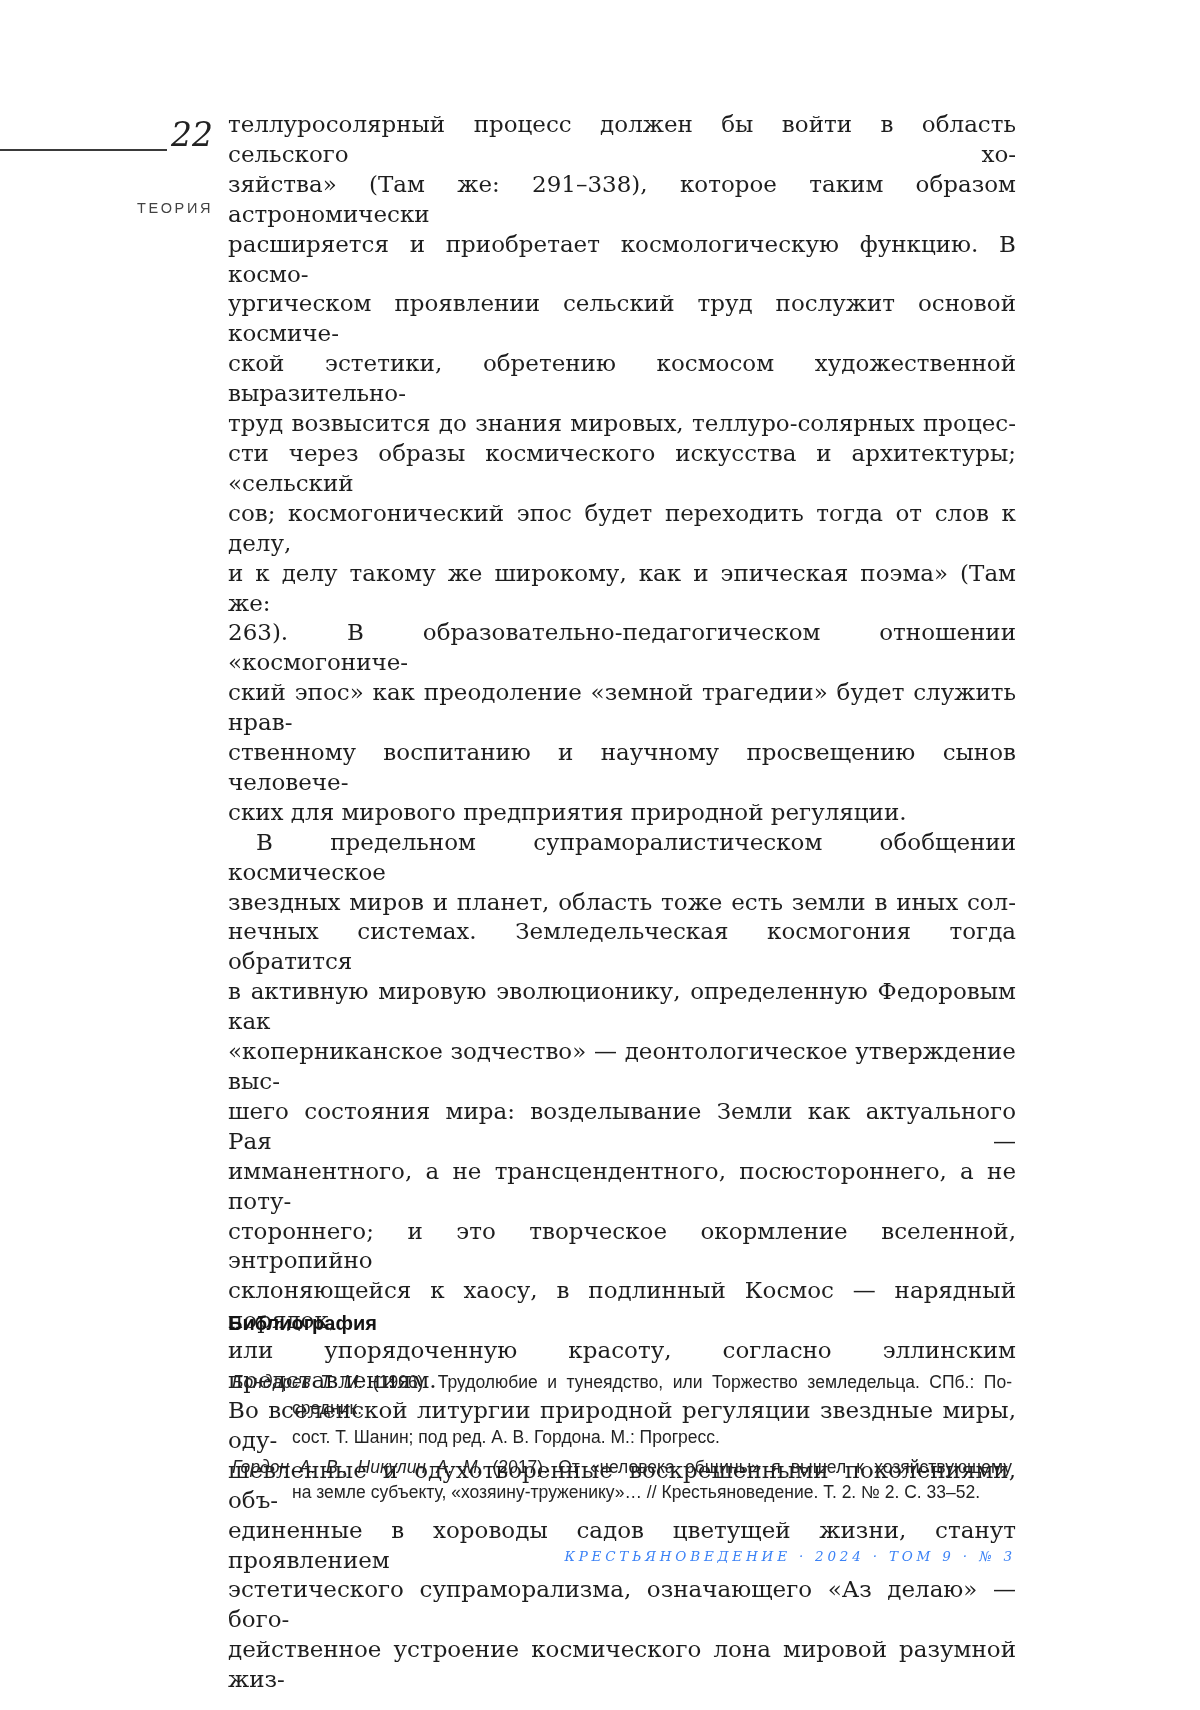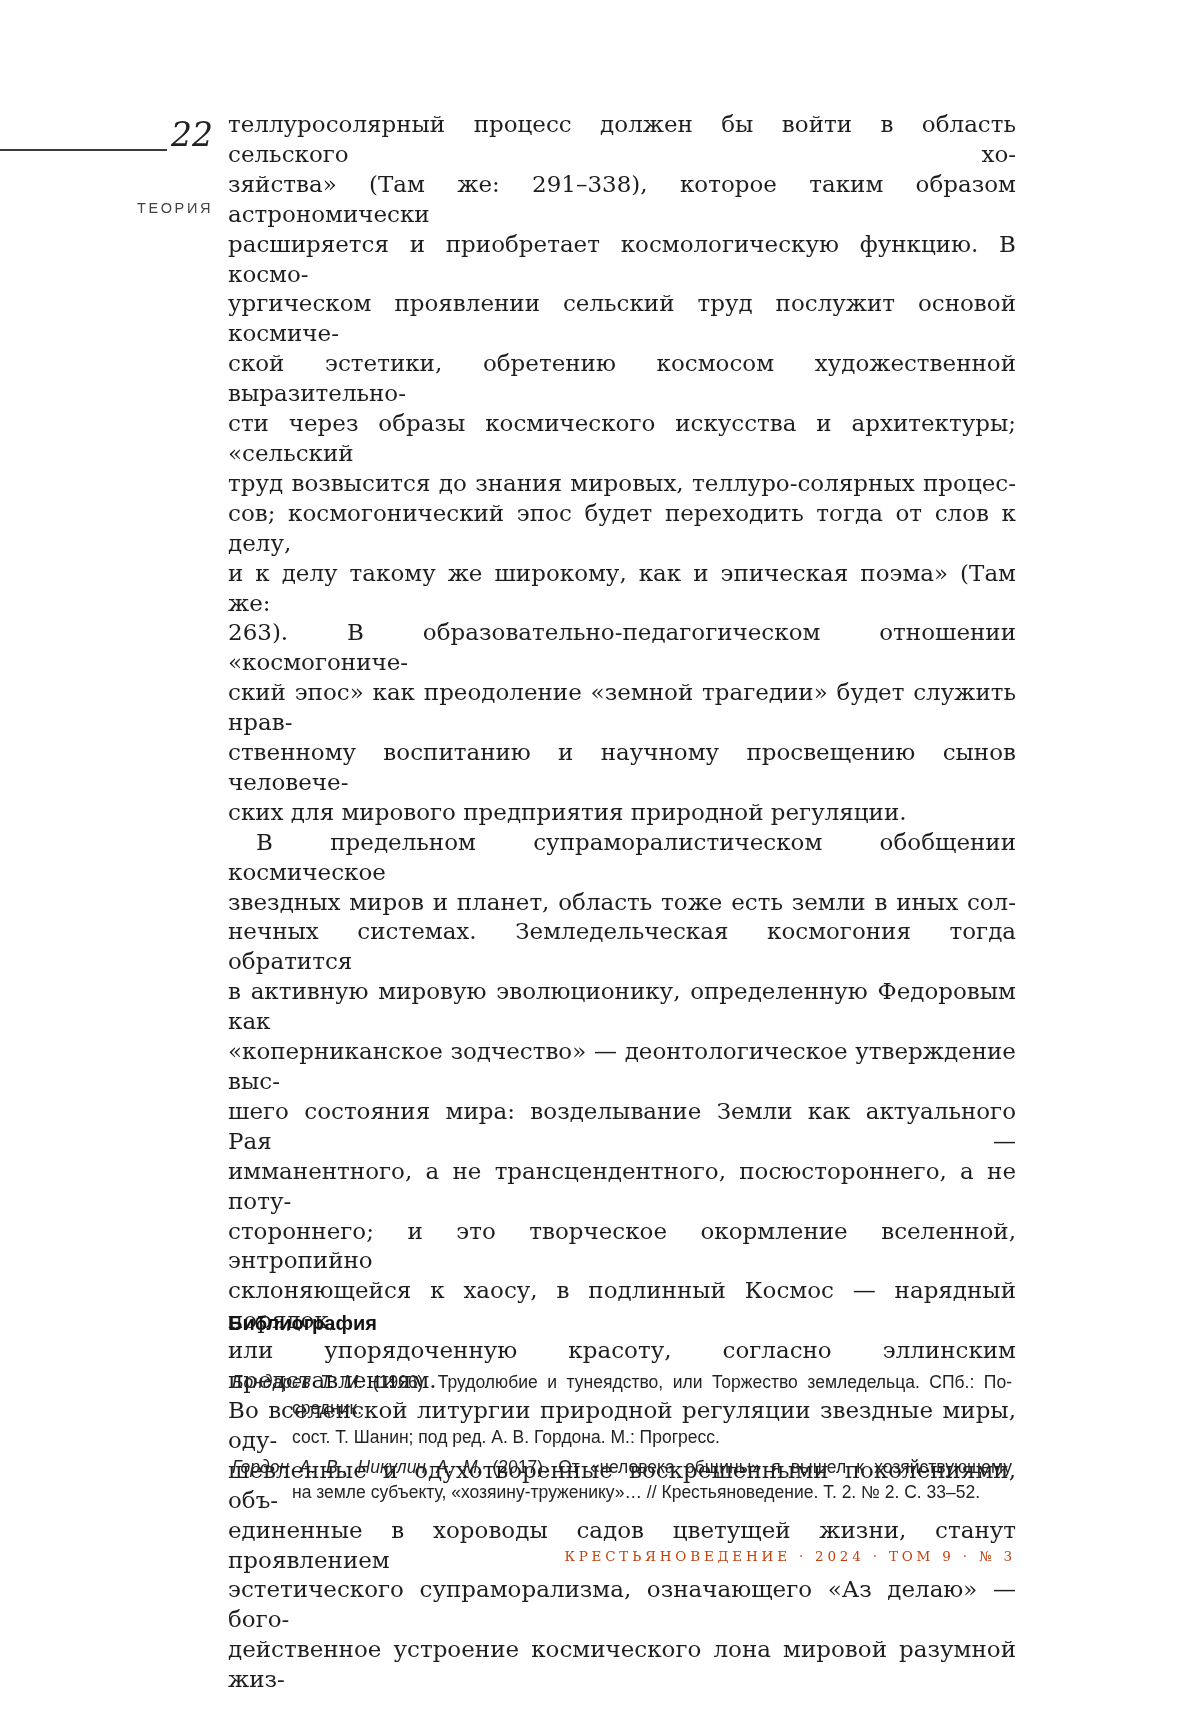--- a/index.html
+++ b/index.html
@@ -77,44 +77,45 @@
   .bib-entry { margin: 4px; }
   .bib-cont { padding-left: 60px; }
 
   
   .footer {
     position: absolute;
     top: 1548px; right: 184px;
     font-family: "DejaVu Serif", serif;
     font-size: 13.5px;
     letter-spacing: 3.8px;
-    color: #c2410c;
+    color: #3b82f6;
     white-space: nowrap;
+    font-style: italic;
   }
 </style>
 </head>
 <body>
 
 <div class="page">
 
   <div class="head-rule"></div>
 
   <div class="page-number">22</div>
 
   <div class="section-label">ТЕОРИЯ</div>
 
   <div class="body-text">
       <div>
         <div class="line">теллуросолярный процесс должен бы войти в область сельского хо-</div>
         <div class="line">зяйства» (Там же: 291–338), которое таким образом астрономически</div>
         <div class="line">расширяется и приобретает космологическую функцию. В космо-</div>
         <div class="line">ургическом проявлении сельский труд послужит основой космиче-</div>
         <div class="line">ской эстетики, обретению космосом художественной выразительно-</div>
+        <div class="line">труд возвысится до знания мировых, теллуро-солярных процес-</div>
         <div class="line">сти через образы космического искусства и архитектуры; «сельский</div>
-        <div class="line">труд возвысится до знания мировых, теллуро-солярных процес-</div>
         <div class="line">сов; космогонический эпос будет переходить тогда от слов к делу,</div>
         <div class="line">и к делу такому же широкому, как и эпическая поэма» (Там же:</div>
         <div class="line">263). В образовательно-педагогическом отношении «космогониче-</div>
         <div class="line">ский эпос» как преодоление «земной трагедии» будет служить нрав-</div>
         <div class="line">ственному воспитанию и научному просвещению сынов человече-</div>
         <div class="line last">ских для мирового предприятия природной регуляции.</div>
       </div>
       <div>
         <div class="line indent">В предельном супраморалистическом обобщении космическое</div>
         <div class="line">звездных миров и планет, область тоже есть земли в иных сол-</div>

